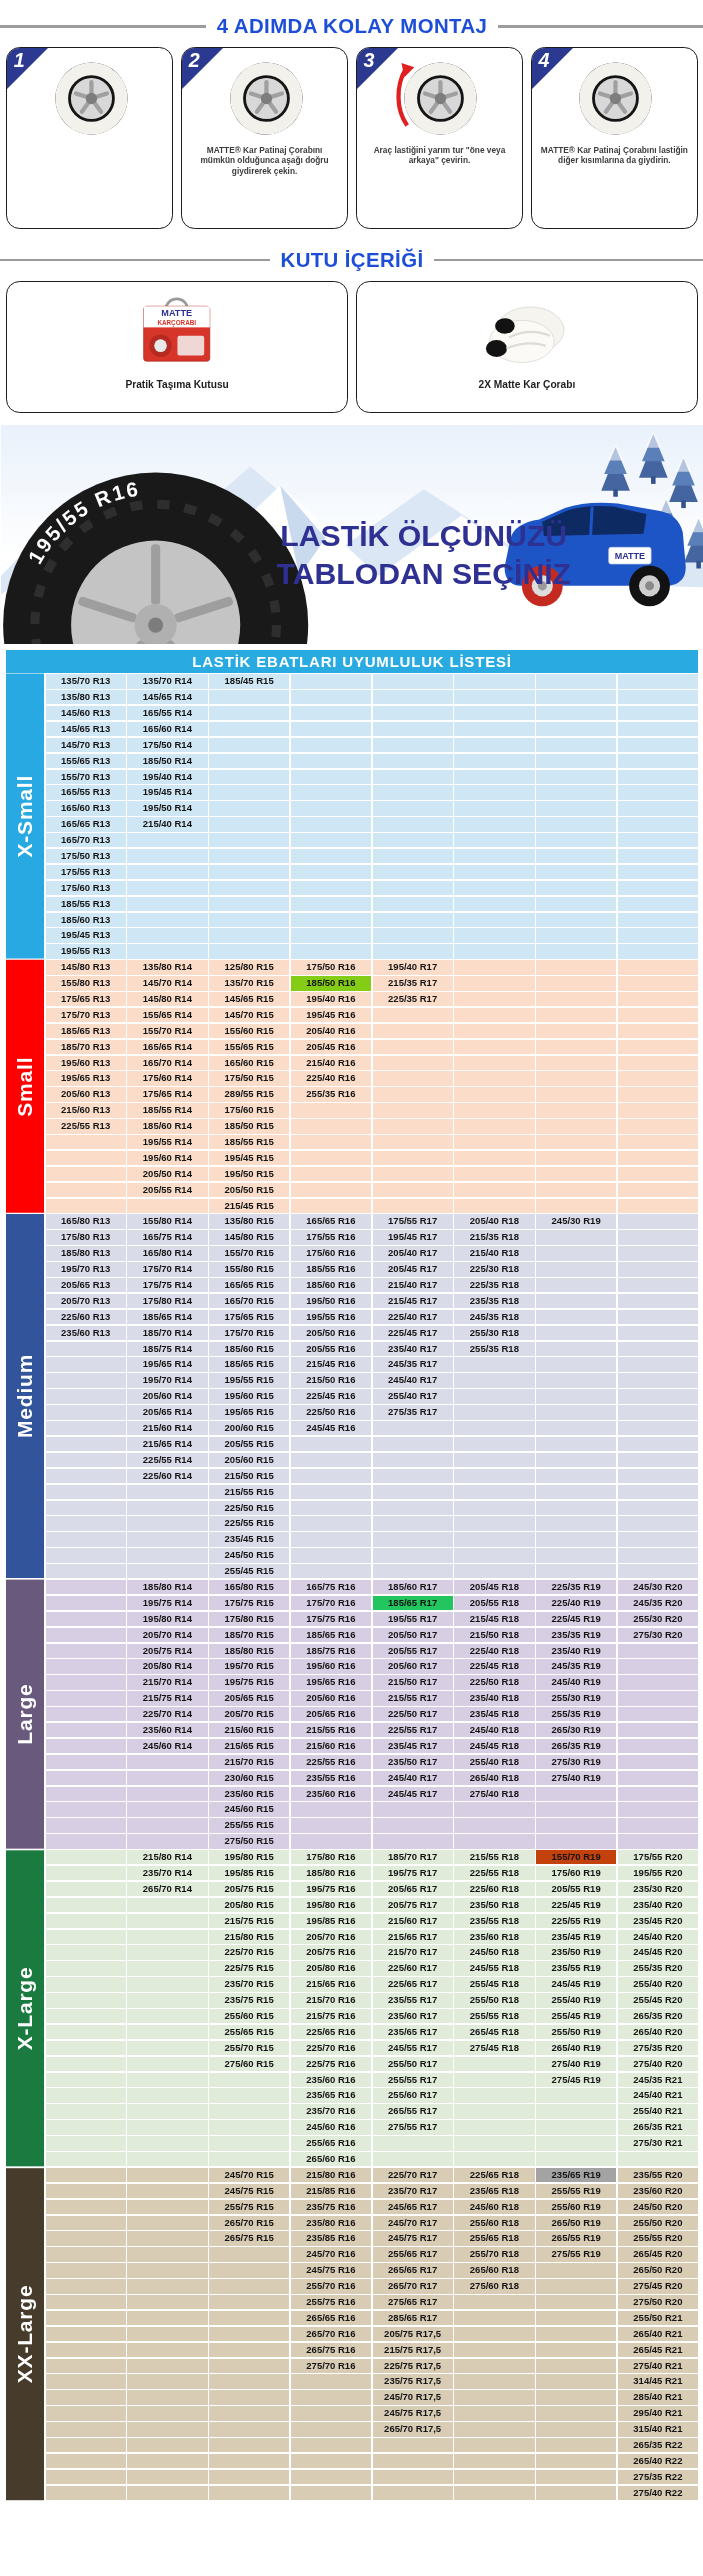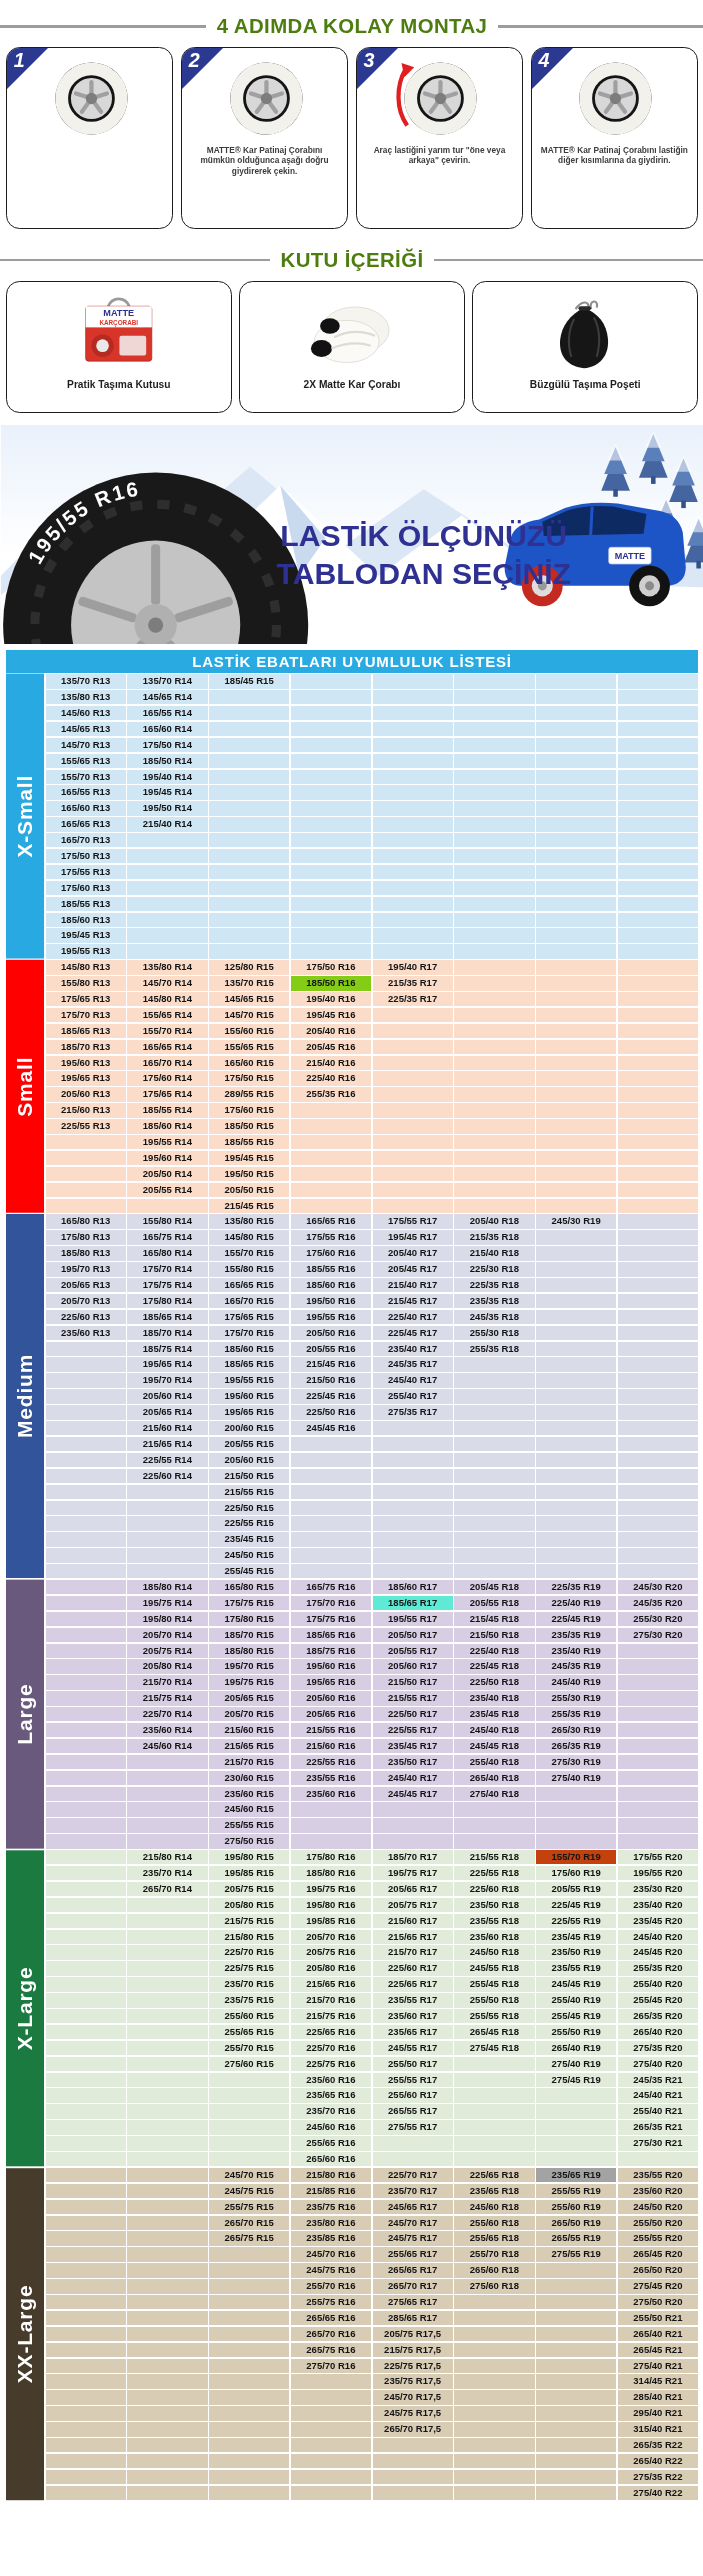--- a/index.html
+++ b/index.html
@@ -1,17 +1,17 @@
 <!DOCTYPE html>
 <html style="font-size:12px"><head>
 <meta charset="utf-8">
 <style>
   html,body{margin:0;padding:0;background:#fff;}
   body{width:704px;font-family:"Liberation Sans",sans-serif;-webkit-font-smoothing:antialiased;}
-  .sec-title{display:flex;align-items:center;gap:10.6px;color:#4d7c0f;font-weight:bold;
+  .sec-title{display:flex;align-items:center;gap:10.6px;color:#1d4ed8;font-weight:bold;
     font-size:20.4px;letter-spacing:0.4px;margin:0;padding:0 0 0 0;}
   .sec-title .line{flex:1;height:2.3px;background:#9c9c9c;}
   .sec-title .txt{white-space:nowrap;}
   .cards{display:flex;gap:7.6px;padding:0 6px;margin-top:9px;}
   .card{flex:1;border:1.2px solid #1c1c1c;border-radius:13.6px;position:relative;
     overflow:hidden;background:#fff;display:flex;flex-direction:column;align-items:center;}
   .steps .card{height:180px;}
   .kutu .card{height:130px;justify-content:flex-start;}
   .tri{position:absolute;top:0;left:0;width:0;height:0;
     border-top:41px solid #2b3990;border-right:41px solid transparent;}
@@ -163,31 +163,20 @@
     <div class="kicon">
   <svg viewBox="0 0 130 108" height="76">
     <ellipse cx="70" cy="50" rx="48" ry="33" fill="#f5f4ef" stroke="#d4d3cb"></ellipse>
     <ellipse cx="58" cy="66" rx="46" ry="30" fill="#fbfaf7" stroke="#d4d3cb"></ellipse>
     <ellipse cx="22" cy="76" rx="15" ry="12" fill="#121212"></ellipse>
     <ellipse cx="34" cy="44" rx="14" ry="11" fill="#121212"></ellipse>
     <path d="M40,60 q30,-14 58,-2 M36,76 q30,-12 56,-4" stroke="#dddcd4" fill="none" stroke-width="3"></path>
   </svg>
       </div>
     <div class="klabel">2X Matte Kar Çorabı</div>
-  </div>
-  <div class="card">
-    <div class="kicon">
-  <svg viewBox="0 0 130 108" height="76">
-    <path d="M52,20 C60,8 72,8 70,18 M74,20 C70,6 86,6 82,18" stroke="#8f8f8f" stroke-width="3" fill="none"></path>
-    <path d="M64,18 C44,28 32,44 30,64 C28,88 42,102 64,104 C86,102 100,86 98,62 C96,40 84,26 64,18 Z" fill="#161616"></path>
-    <path d="M50,34 C42,48 40,70 46,88 M78,32 C86,46 88,68 82,88" stroke="#3c3c3c" stroke-width="3" fill="none"></path>
-    <rect x="56" y="16" width="18" height="6" rx="3" fill="#2b2b2b"></rect>
-  </svg>
-      </div>
-    <div class="klabel">Büzgülü Taşıma Poşeti</div>
   </div>
   </div>
 
 <svg class="banner" width="704" height="219" viewBox="0 0 930 290">
   <defs>
     <linearGradient id="sky" x1="0" y1="0" x2="0" y2="1">
       <stop offset="0" stop-color="#e9f1fb"></stop>
         <stop offset="0.6" stop-color="#ffffff"></stop>
         <stop offset="1" stop-color="#f4f8fd"></stop>
     </linearGradient>
@@ -722,21 +711,21 @@
         <div class="cell" style="background:#d8cee3;grid-row:1;grid-column:4">165/80 R15</div>
         <div class="cell" style="background:#d8cee3;grid-row:1;grid-column:5">165/75 R16</div>
         <div class="cell" style="background:#d8cee3;grid-row:1;grid-column:6">185/60 R17</div>
         <div class="cell" style="background:#d8cee3;grid-row:1;grid-column:7">205/45 R18</div>
         <div class="cell" style="background:#d8cee3;grid-row:1;grid-column:8">225/35 R19</div>
         <div class="cell" style="background:#d8cee3;grid-row:1;grid-column:9">245/30 R20</div>
         <div class="cell" style="background:#d8cee3;grid-row:2;grid-column:2"></div>
         <div class="cell" style="background:#d8cee3;grid-row:2;grid-column:3">195/75 R14</div>
         <div class="cell" style="background:#d8cee3;grid-row:2;grid-column:4">175/75 R15</div>
         <div class="cell" style="background:#d8cee3;grid-row:2;grid-column:5">175/70 R16</div>
-        <div class="cell" style="background:#5eead4;grid-row:2;grid-column:6">185/65 R17</div>
+        <div class="cell" style="background:#22c55e;grid-row:2;grid-column:6">185/65 R17</div>
         <div class="cell" style="background:#d8cee3;grid-row:2;grid-column:7">205/55 R18</div>
         <div class="cell" style="background:#d8cee3;grid-row:2;grid-column:8">225/40 R19</div>
         <div class="cell" style="background:#d8cee3;grid-row:2;grid-column:9">245/35 R20</div>
         <div class="cell" style="background:#d8cee3;grid-row:3;grid-column:2"></div>
         <div class="cell" style="background:#d8cee3;grid-row:3;grid-column:3">195/80 R14</div>
         <div class="cell" style="background:#d8cee3;grid-row:3;grid-column:4">175/80 R15</div>
         <div class="cell" style="background:#d8cee3;grid-row:3;grid-column:5">175/75 R16</div>
         <div class="cell" style="background:#d8cee3;grid-row:3;grid-column:6">195/55 R17</div>
         <div class="cell" style="background:#d8cee3;grid-row:3;grid-column:7">215/45 R18</div>
         <div class="cell" style="background:#d8cee3;grid-row:3;grid-column:8">225/45 R19</div>

